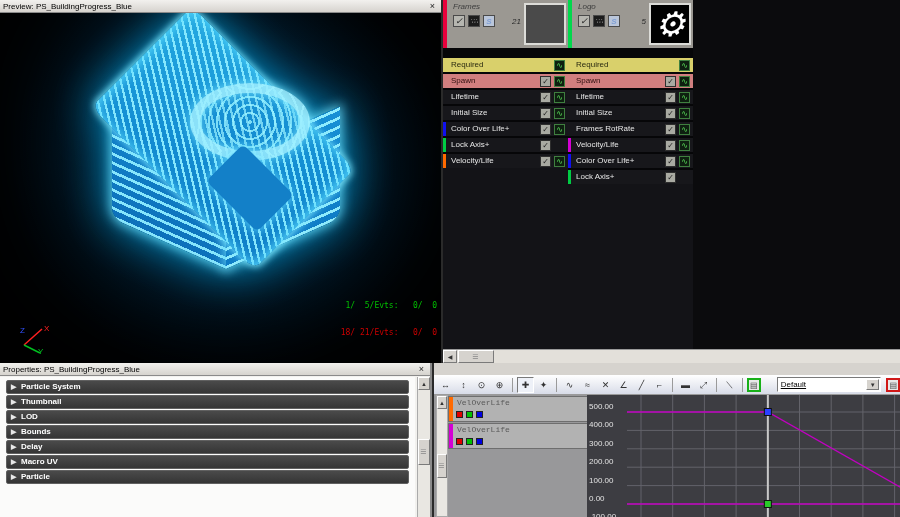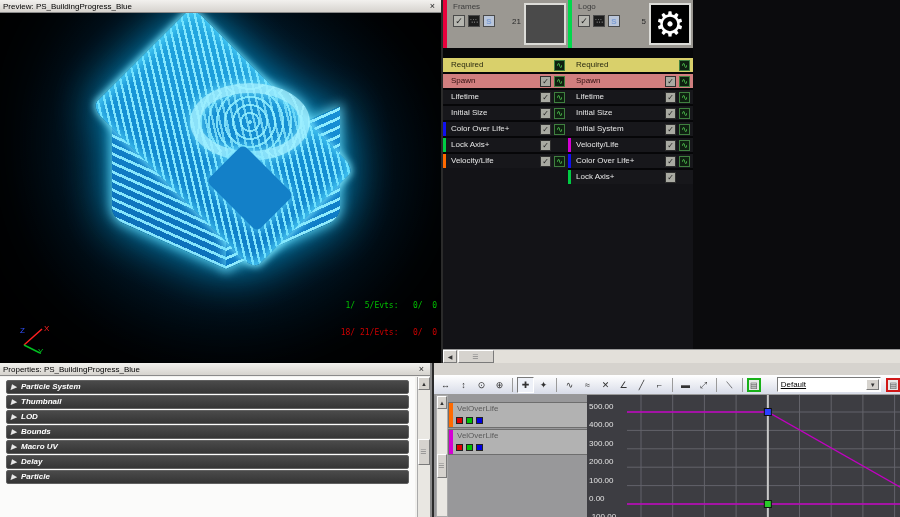--- a/index.html
+++ b/index.html
@@ -43,21 +43,21 @@
     background:repeating-linear-gradient(0deg, rgba(150,240,255,.95) 0 3px, rgba(12,115,195,.45) 3px 9px),
       linear-gradient(#22a8e4,#1184c9); box-shadow:0 0 10px 2px rgba(110,225,255,.8); }
 
   #vp-stats { position:absolute; right:4px; bottom:8px; text-align:right;
     font-family:"DejaVu Sans Mono", monospace; font-size:8px; line-height:9px; white-space:pre; }
   #axis-gizmo { position:absolute; left:14px; bottom:8px; }
 
   
   #emitters { left:443px; top:0; width:457px; height:363px; background:#0b0b0d; }
   .emitter-col { position:absolute; top:0; width:125px; height:349px; background:#131317; }
-  .em-head { position:absolute; left:0; top:0; width:125px; height:48px; background:#9b9892; }
+  .em-head { position:absolute; left:0; top:0; width:125px; height:48px; background:#9b9892;font-style:italic; }
   .em-stripe { position:absolute; left:0; top:0; width:4px; height:48px; }
   .em-name { position:absolute; left:10px; top:2px; font-size:8px; color:#3c3c3c; }
   .em-ctrls { position:absolute; left:10px; top:15px; display:flex; gap:3px; }
   .mini-box { width:12px; height:12px; border:1px solid #4a4a4a; font-size:9px; line-height:10px; text-align:center; }
   .cb { background:#b6b6b0; color:#222; }
   .burst { background:#1c1c1c; color:#e8e8e8; font-size:6px; line-height:11px; letter-spacing:0; }
   .sbtn { background:#bac6da; color:#7f9fd4; font-weight:bold; font-size:8px; line-height:11px; }
   .em-count { position:absolute; left:58px; top:17px; width:20px; text-align:right; font-size:8px; color:#2a2a2a; }
   .em-thumb { position:absolute; right:2px; top:3px; width:42px; height:42px; border:2px solid #dcdcd8; background:#4a4a4a;
     display:flex; align-items:center; justify-content:center; }
@@ -77,42 +77,42 @@
   .scroll-btn { position:absolute; width:14px; height:13px; background:#d6d3ce; border:1px solid; border-color:#fff #7a7a7a #7a7a7a #fff;
     font-size:6px; line-height:12px; text-align:center; color:#333; }
   .scroll-thumb { position:absolute; background:#d6d3ce; border:1px solid; border-color:#fff #7a7a7a #7a7a7a #fff;
     display:flex; align-items:center; justify-content:center; color:#888; font-size:7px; letter-spacing:1px; }
 
   
   #properties { left:0; top:363px; width:432px; height:154px; background:#f2f1ee; border-right:2px solid #8a8a8a; }
   #prop-body { position:absolute; left:0; top:14px; width:415px; height:140px; background:#fbfbfa; padding:3px 0 0 6px; }
   .prop-sec { position:relative; width:403px; height:14px; margin-bottom:1px; border-radius:2px;
     background:linear-gradient(#4a4a4a,#353535); border:1px solid #606060;
-    color:#fff; font-size:8px; font-weight:bold; line-height:12px; padding-left:14px;font-style:italic; }
+    color:#fff; font-size:8px; font-weight:bold; line-height:12px; padding-left:14px; }
   .prop-sec .arr { position:absolute; left:4px; top:0; font-size:7px; color:#e8e8e8; }
   .vscroll { position:absolute; top:14px; width:13px; bottom:0; background:#e9e7e2; border-left:1px solid #aaa; }
 
   
   #curve { left:434px; top:363px; width:466px; height:154px; background:#d6d3ce; }
   #ce-toolbar { position:absolute; left:0; top:12px; width:466px; height:20px;
     background:linear-gradient(#ffffff,#d8dce8); border-bottom:1px solid #9a9a9a;
     display:flex; align-items:center; padding-left:3px; gap:1px; }
   .tb-btn { width:17px; height:16px; font-size:9px; line-height:15px; text-align:center; color:#333; border:1px solid transparent; }
   .tb-btn.pressed { background:#eef1f8; border-color:#7a7a7a #fff #fff #7a7a7a; }
   .tb-sep { width:1px; height:14px; background:#9a9a9a; margin:0 3px; }
   .tb-framed { width:16px; height:14px; font-size:8px; line-height:12px; text-align:center; color:#444; background:#e8e8e8; }
   .tb-framed.green { border:2px solid #18b018; }
   .tb-framed.red { border:2px solid #d01818; }
   #ce-dropdown { width:128px; height:15px; background:#fff; border:1px solid; border-color:#7a7a7a #fff #fff #7a7a7a;
     font-size:8px; line-height:13px; padding-left:3px; position:relative; margin-left:15px; color:#000;text-decoration:underline; }
   #ce-dropdown .dd-arrow { position:absolute; right:1px; top:1px; width:13px; height:11px; background:#d6d3ce;
     border:1px solid; border-color:#fff #7a7a7a #7a7a7a #fff; font-size:6px; line-height:10px; text-align:center; color:#333; }
   #ce-body { position:absolute; left:0; top:32px; width:466px; height:122px; background:#98989a; }
   #ce-vscroll { position:absolute; left:2px; top:0; width:12px; height:122px; background:#e9e7e2; border:1px solid #aaa; }
-  #track-list { position:absolute; left:14px; top:7px; width:161px; }
+  #track-list { position:absolute; left:14px; top:1px; width:161px;font-family:Liberation Mono, monospace; }
   .track { position:relative; height:26px; background:#b2b2b2; border:1px solid #6e6e6e; margin-bottom:1px; }
   .track-stripe { position:absolute; left:0; top:0; width:4px; height:24px; }
   .track-name { position:absolute; left:8px; top:1px; font-size:8px; color:#5a5a5a; }
   .swatches { position:absolute; left:7px; bottom:3px; display:flex; gap:3px; }
   .sw { width:7px; height:7px; border:1px solid #222; }
   .track-toggle { position:absolute; right:3px; bottom:3px; width:7px; height:7px; border:1px solid #222; }
   #graph { position:absolute; left:153px; top:0; width:372px; height:122px; background:#3d3d42; overflow:hidden;padding-left:40px; }
   .ylab { position:absolute; left:2px; font-size:8px; color:#e2e2e2; }
 </style>
 </head>
@@ -230,21 +230,21 @@
               <div class="mod-label">Lifetime</div>
               <div class="mod-check">✓</div>
               <div class="mod-graph">∿</div>
             </div>
             <div class="mod-row ">
               <div class="mod-label">Initial Size</div>
               <div class="mod-check">✓</div>
               <div class="mod-graph">∿</div>
             </div>
             <div class="mod-row ">
-              <div class="mod-label">Initial System</div>
+              <div class="mod-label">Frames RotRate</div>
               <div class="mod-check">✓</div>
               <div class="mod-graph">∿</div>
             </div>
             <div class="mod-row ">
               <div class="mod-stripe" style="background: rgb(212, 0, 212);"></div>
               <div class="mod-label">Velocity/Life</div>
               <div class="mod-check">✓</div>
               <div class="mod-graph">∿</div>
             </div>
             <div class="mod-row ">
@@ -270,22 +270,22 @@
   <div id="properties" class="panel">
     <div class="titlebar">
       <span>Properties: PS_BuildingProgress_Blue</span>
       <span class="close-x">×</span>
     </div>
     <div id="prop-body">
         <div class="prop-sec"><span class="arr">▶</span><span>Particle System</span></div>
         <div class="prop-sec"><span class="arr">▶</span><span>Thumbnail</span></div>
         <div class="prop-sec"><span class="arr">▶</span><span>LOD</span></div>
         <div class="prop-sec"><span class="arr">▶</span><span>Bounds</span></div>
+        <div class="prop-sec"><span class="arr">▶</span><span>Delay</span></div>
         <div class="prop-sec"><span class="arr">▶</span><span>Macro UV</span></div>
-        <div class="prop-sec"><span class="arr">▶</span><span>Delay</span></div>
         <div class="prop-sec"><span class="arr">▶</span><span>Particle</span></div>
       </div>
     <div class="vscroll" style="right:0;">
       <div class="scroll-btn" style="left:0;top:0;width:12px;">▲</div>
       <div class="scroll-thumb" style="left:0;top:62px;width:12px;height:26px;">☰</div>
     </div>
   </div>
 
   <div id="curve" class="panel">
     <div id="ce-toolbar">

